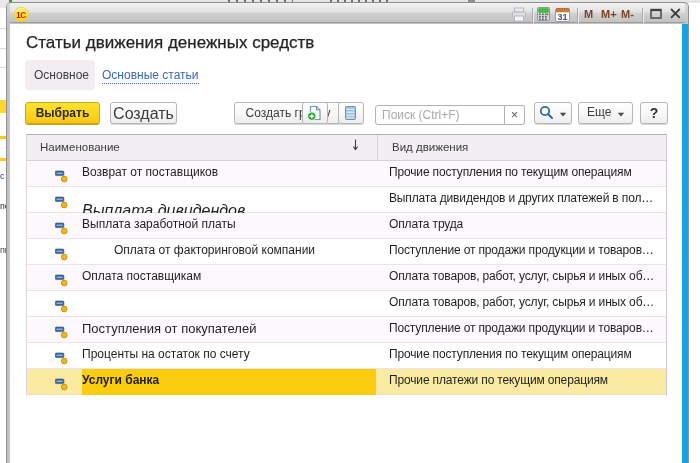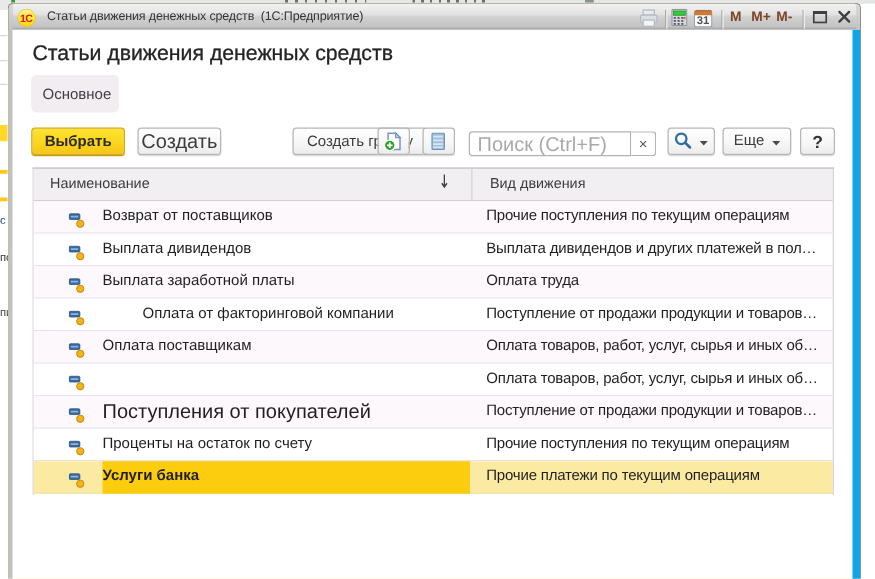--- a/index.html
+++ b/index.html
@@ -21,37 +21,36 @@
 <div class="abs" style="left:0;top:173px;width:6px;height:6px;font-size:9px;color:#1b3f75;overflow:hidden;line-height:6px;">с о</div>
 <div class="abs" style="left:0;top:203px;width:7px;height:7px;font-size:9px;color:#333;overflow:hidden;line-height:7px;">пс</div>
 <div class="abs" style="left:0;top:246px;width:7px;height:8px;font-size:9px;color:#444;overflow:hidden;line-height:8px;">пи</div>
 
 <div class="abs" style="left:10px;top:0;width:690px;height:3px;background:#e4e6e8;"></div>
 <div class="abs" style="left:228px;top:0;width:65px;height:2px;background:repeating-linear-gradient(90deg,#6a6f74 0 2px,#e4e6e8 2px 8px);"></div>
 <div class="abs" style="left:330px;top:0;width:62px;height:2px;background:repeating-linear-gradient(90deg,#6a6f74 0 2px,#e4e6e8 2px 7px);"></div>
 <div class="abs" style="left:468px;top:0;width:7px;height:2px;background:#8a8f94;"></div>
 <div class="abs" style="left:9px;top:0;width:3px;height:2px;background:#2f9e2f;"></div>
 
-<div class="abs" style="left:6px;top:2px;width:683px;height:461px;background:#fde047;border:1px solid #8f8f8f;border-bottom:none;border-radius:5px 5px 0 0;">
+<div class="abs" style="left:6px;top:2px;width:683px;height:461px;background:#e5e5e5;border:1px solid #8f8f8f;border-bottom:none;border-radius:5px 5px 0 0;">
 
   <div class="abs" style="left:0;top:0;width:681px;height:21px;border-radius:4px 4px 0 0;background:linear-gradient(#d9d9d9,#c2c2c2);"></div>
   <div class="abs" style="left:3px;top:0;width:675px;height:20px;border-radius:3px 3px 0 0;background:linear-gradient(#f3f3f3,#e2e2e2 45%,#d1d1d1 55%,#c2c2c2);border-bottom:1px solid #9c9c9c;"></div>
 
   <svg class="abs" style="left:7px;top:4px;" width="15" height="15" viewBox="0 0 15 15">
     <defs>
         <linearGradient id="lg" x1="0" y1="0" x2="0" y2="1">
       <stop offset="0" stop-color="#fff494"></stop>
           <stop offset="0.5" stop-color="#ffe93e"></stop>
           <stop offset="1" stop-color="#f6d80e"></stop>
     </linearGradient>
       </defs>
     <circle cx="7.3" cy="7.3" r="7" fill="url(#lg)" stroke="#e3c41c" stroke-width="0.6"></circle>
     <text x="7" y="10.6" font-family="Liberation Sans" font-size="8.5" font-weight="bold" fill="#e81010" text-anchor="middle" style="letter-spacing:-0.5px">1С</text>
   </svg>
-  <div class="abs" style="left:30.5px;top:5px;font-size:10px;letter-spacing:-0.12px;color:#333;">Статьи движения денежных средств&nbsp; (1С:Предприятие)</div>
 
   <svg class="abs" style="left:504px;top:4px;" width="16" height="15" viewBox="0 0 16 15">
     <rect x="3.5" y="1" width="9" height="4" fill="#e8eaec" stroke="#b4bac2" stroke-width="1"></rect>
     <rect x="1.5" y="5" width="13" height="6" rx="1" fill="#dcdfe3" stroke="#b4bac2" stroke-width="1"></rect>
     <rect x="3.5" y="9" width="9" height="5" fill="#f4f5f6" stroke="#b4bac2" stroke-width="1"></rect>
   </svg>
   <div class="abs" style="left:525px;top:5px;width:1px;height:15px;background:#a9a9a9;"></div>
   <div class="abs" style="left:526px;top:5px;width:1px;height:15px;background:#eee;"></div>
 
   <svg class="abs" style="left:530px;top:4px;" width="13" height="14" viewBox="0 0 13 14">
@@ -93,20 +92,21 @@
   <svg class="abs" style="left:663px;top:5px;" width="11" height="11" viewBox="0 0 11 11">
     <path d="M1.5 1.5 L9.3 9.3 M9.3 1.5 L1.5 9.3" stroke="#3d3d3d" stroke-width="1.8" stroke-linecap="round"></path>
   </svg>
 
   <div class="abs" style="left:0;top:21px;width:681px;height:440px;background:#fff;border-left:3px solid #c2c2c2;border-right:6px solid #0ea5e9;">
 
     <div class="abs" style="left:16px;top:9px;font-size:17px;color:#242424;-webkit-text-stroke:0.25px #242424;">Статьи движения денежных средств</div>
 
     <div class="abs" style="left:15px;top:36px;width:70px;height:30px;background:#f1edf1;border-radius:4px;"></div>
     <div class="abs" style="left:24px;top:44px;font-size:12px;color:#3e3e46;">Основное</div>
+    <div class="abs" style="left:92px;top:44px;font-size:12px;color:#3b67ad;border-bottom:1px dotted #3b67ad;padding-bottom:1px;">Основные статьи</div>
 
     <div class="abs" style="left:15px;top:78px;width:75px;height:22px;background:linear-gradient(#fce32f,#fbd51f 55%,#f6c614);border:1px solid #d1a61a;border-radius:3px;box-shadow:0 1px 0 #c7a013;"></div>
     <div class="abs" style="left:15px;top:78px;width:75px;height:22px;text-align:center;line-height:22px;font-size:12px;font-weight:bold;color:#2b2b2b;">Выбрать</div>
 
     <div class="abs" style="left:100px;top:78px;width:67px;height:22px;background:linear-gradient(#ffffff,#f6f6f6 60%,#ececec);border:1px solid #b6b6b6;border-radius:3px;box-shadow:0 1px 0 #d9d9d9;text-align:center;line-height:21px;font-size:16px;color:#3c3c3c;">Создать</div>
     <div class="abs" style="left:176px;top:78px;width:108px;height:22px;background:linear-gradient(#ffffff,#f6f6f6 60%,#ececec);border:1px solid #b6b6b6;border-radius:3px;box-shadow:0 1px 0 #d9d9d9;text-align:center;line-height:21px;font-size:12px;color:#3c3c3c;margin-left:48px;">Создать группу</div>
 
     <div class="abs" style="left:292px;top:78px;width:26px;height:22px;background:linear-gradient(#ffffff,#f6f6f6 60%,#ececec);border:1px solid #b6b6b6;border-radius:3px;box-shadow:0 1px 0 #d9d9d9;"></div>
     <svg class="abs" style="left:297px;top:81px;" width="16" height="16" viewBox="0 0 16 16">
       <path d="M3.5 1.5 h6 l3.5 3.5 v9.5 h-9.5 z" fill="#fdfdfd" stroke="#7795bb" stroke-width="1.2"></path>
@@ -118,21 +118,21 @@
     <div class="abs" style="left:328px;top:78px;width:26px;height:22px;background:linear-gradient(#ffffff,#f6f6f6 60%,#ececec);border:1px solid #b6b6b6;border-radius:3px;box-shadow:0 1px 0 #d9d9d9;"></div>
     <svg class="abs" style="left:335px;top:82px;" width="11" height="14" viewBox="0 0 11 14">
       <rect x="0.5" y="0.5" width="10" height="13" rx="1" fill="#9dbdda" stroke="#6e94b8"></rect>
       <rect x="1.5" y="2.5" width="8" height="1.6" fill="#d7e5f0"></rect>
       <rect x="1.5" y="5.5" width="8" height="1.6" fill="#d7e5f0"></rect>
       <rect x="1.5" y="8.5" width="8" height="1.6" fill="#d7e5f0"></rect>
       <rect x="1.5" y="11.2" width="8" height="1.4" fill="#d7e5f0"></rect>
     </svg>
 
     <div class="abs" style="left:365px;top:81px;width:130px;height:20px;background:#fff;border:1px solid #b2b2b2;border-radius:3px 0 0 3px;"></div>
-    <div class="abs" style="left:372px;top:84px;font-size:16px;color:#a9a9a9;">Поиск (Ctrl+F)</div>
+    <div class="abs" style="left:372px;top:84px;font-size:12px;color:#a9a9a9;">Поиск (Ctrl+F)</div>
     <div class="abs" style="left:495px;top:81px;width:20px;height:20px;background:#fff;border:1px solid #b2b2b2;border-left:none;border-radius:0 3px 3px 0;text-align:center;line-height:18px;font-size:12px;color:#555;">×</div>
 
     <div class="abs" style="left:524px;top:78px;width:38px;height:22px;background:linear-gradient(#ffffff,#f6f6f6 60%,#ececec);border:1px solid #b6b6b6;border-radius:3px;box-shadow:0 1px 0 #d9d9d9;"></div>
     <svg class="abs" style="left:529px;top:81px;" width="15" height="15" viewBox="0 0 15 15">
       <circle cx="6" cy="6" r="4.2" fill="none" stroke="#2e6da4" stroke-width="1.8"></circle>
       <path d="M9.2 9.2 L13 13" stroke="#2e6da4" stroke-width="2" stroke-linecap="round"></path>
     </svg>
     <svg class="abs" style="left:549px;top:88px;" width="8" height="5" viewBox="0 0 8 5">
       <path d="M0.8 0.8 L4 4.4 L7.2 0.8 z" fill="#4a4a4a"></path>
     </svg>
@@ -161,21 +161,21 @@
           <circle cx="9.2" cy="9" r="2.9" fill="#f5b31a" stroke="#c3880e" stroke-width="0.8"></circle>
         </svg>
       <div class="abs" style="left:55px;top:30px;width:290px;font-size:12px;color:#1f1f1f;">Возврат от поставщиков</div>
       <div class="abs" style="left:362px;top:30px;width:272px;font-size:12px;letter-spacing:-0.15px;color:#1f1f1f;white-space:nowrap;overflow:hidden;">Прочие поступления по текущим операциям</div>
       <div class="abs" style="left:0;top:52px;width:639px;height:26px;background:#ffffff;border-bottom:1px solid #eae4ea;"></div>
       <svg class="abs" style="left:28px;top:61px;" width="14" height="13" viewBox="0 0 14 13">
           <rect x="0.3" y="1" width="8.6" height="4.6" rx="1" fill="#39699f" stroke="#2a517d" stroke-width="0.6"></rect>
           <rect x="1.6" y="2.6" width="6" height="1.4" fill="#8fb4d8"></rect>
           <circle cx="9.2" cy="9" r="2.9" fill="#f5b31a" stroke="#c3880e" stroke-width="0.8"></circle>
         </svg>
-      <div class="abs" style="left:55px;top:56px;width:290px;font-size:12px;color:#1f1f1f;">Выплата дивидендов</div>
+      <div class="abs" style="left:55px;top:67px;width:290px;font-size:16px;color:#1f1f1f;font-style:italic;">Выплата дивидендов</div>
       <div class="abs" style="left:362px;top:56px;width:272px;font-size:12px;letter-spacing:-0.15px;color:#1f1f1f;white-space:nowrap;overflow:hidden;">Выплата дивидендов и других платежей в пол…</div>
       <div class="abs" style="left:0;top:78px;width:639px;height:26px;background:#fcf8fc;border-bottom:1px solid #eae4ea;"></div>
       <svg class="abs" style="left:28px;top:87px;" width="14" height="13" viewBox="0 0 14 13">
           <rect x="0.3" y="1" width="8.6" height="4.6" rx="1" fill="#39699f" stroke="#2a517d" stroke-width="0.6"></rect>
           <rect x="1.6" y="2.6" width="6" height="1.4" fill="#8fb4d8"></rect>
           <circle cx="9.2" cy="9" r="2.9" fill="#f5b31a" stroke="#c3880e" stroke-width="0.8"></circle>
         </svg>
       <div class="abs" style="left:362px;top:82px;width:272px;font-size:12px;letter-spacing:-0.15px;color:#1f1f1f;white-space:nowrap;overflow:hidden;">Оплата труда</div>
       <div class="abs" style="left:55px;top:82px;width:290px;font-size:12px;color:#1f1f1f;">Выплата заработной платы</div>
       <div class="abs" style="left:0;top:104px;width:639px;height:26px;background:#ffffff;border-bottom:1px solid #eae4ea;"></div>
@@ -200,21 +200,21 @@
           <rect x="1.6" y="2.6" width="6" height="1.4" fill="#8fb4d8"></rect>
           <circle cx="9.2" cy="9" r="2.9" fill="#f5b31a" stroke="#c3880e" stroke-width="0.8"></circle>
         </svg>
       <div class="abs" style="left:362px;top:160px;width:272px;font-size:12px;letter-spacing:-0.15px;color:#1f1f1f;white-space:nowrap;overflow:hidden;">Оплата товаров, работ, услуг, сырья и иных об…</div>
       <div class="abs" style="left:0;top:182px;width:639px;height:26px;background:#fcf8fc;border-bottom:1px solid #eae4ea;"></div>
       <svg class="abs" style="left:28px;top:191px;" width="14" height="13" viewBox="0 0 14 13">
           <rect x="0.3" y="1" width="8.6" height="4.6" rx="1" fill="#39699f" stroke="#2a517d" stroke-width="0.6"></rect>
           <rect x="1.6" y="2.6" width="6" height="1.4" fill="#8fb4d8"></rect>
           <circle cx="9.2" cy="9" r="2.9" fill="#f5b31a" stroke="#c3880e" stroke-width="0.8"></circle>
         </svg>
-      <div class="abs" style="left:55px;top:186px;width:290px;font-size:16px;color:#1f1f1f;">Поступления от покупателей</div>
+      <div class="abs" style="left:55px;top:186px;width:290px;font-size:13px;color:#1f1f1f;">Поступления от покупателей</div>
       <div class="abs" style="left:362px;top:186px;width:272px;font-size:12px;letter-spacing:-0.15px;color:#1f1f1f;white-space:nowrap;overflow:hidden;">Поступление от продажи продукции и товаров…</div>
       <div class="abs" style="left:0;top:208px;width:639px;height:26px;background:#ffffff;border-bottom:1px solid #eae4ea;"></div>
       <svg class="abs" style="left:28px;top:217px;" width="14" height="13" viewBox="0 0 14 13">
           <rect x="0.3" y="1" width="8.6" height="4.6" rx="1" fill="#39699f" stroke="#2a517d" stroke-width="0.6"></rect>
           <rect x="1.6" y="2.6" width="6" height="1.4" fill="#8fb4d8"></rect>
           <circle cx="9.2" cy="9" r="2.9" fill="#f5b31a" stroke="#c3880e" stroke-width="0.8"></circle>
         </svg>
       <div class="abs" style="left:55px;top:212px;width:290px;font-size:12px;color:#1f1f1f;">Проценты на остаток по счету</div>
       <div class="abs" style="left:362px;top:212px;width:272px;font-size:12px;letter-spacing:-0.15px;color:#1f1f1f;white-space:nowrap;overflow:hidden;">Прочие поступления по текущим операциям</div>
       <div class="abs" style="left:0;top:234px;width:639px;height:26px;background:#fbeba2;border-bottom:1px solid #f0e3b0;"></div>

